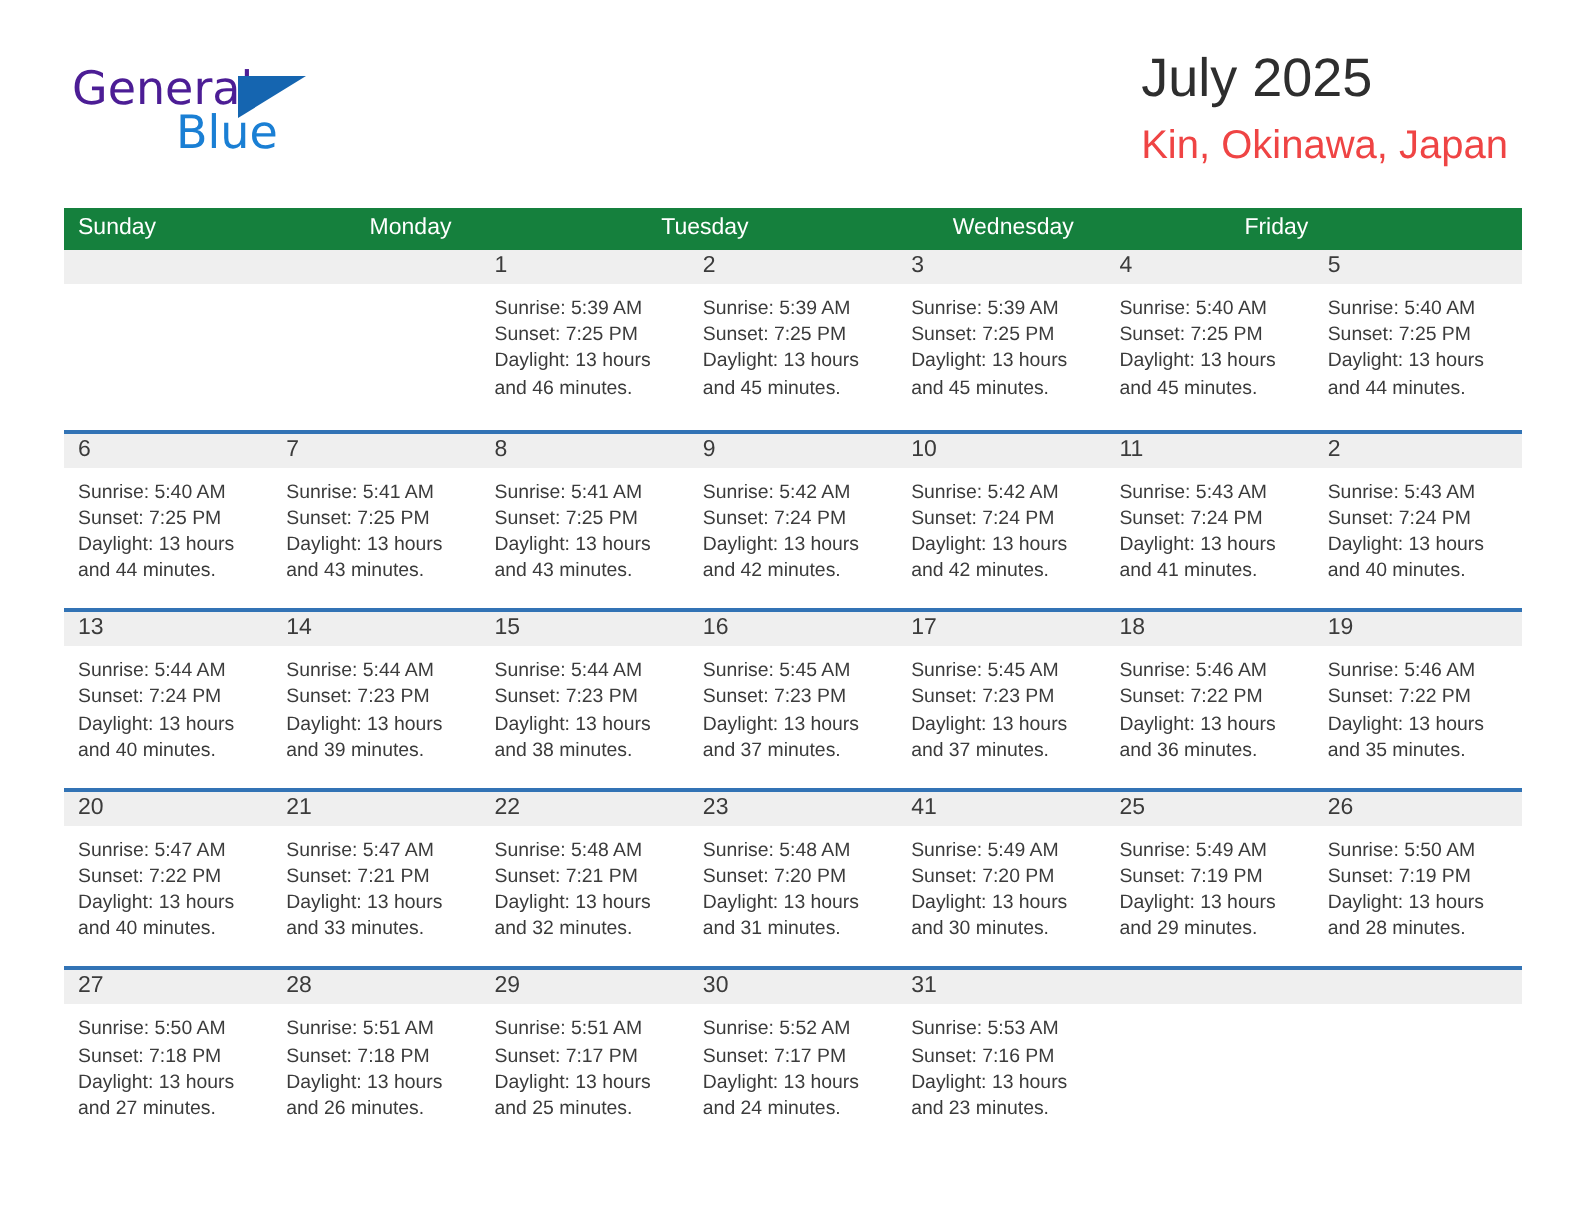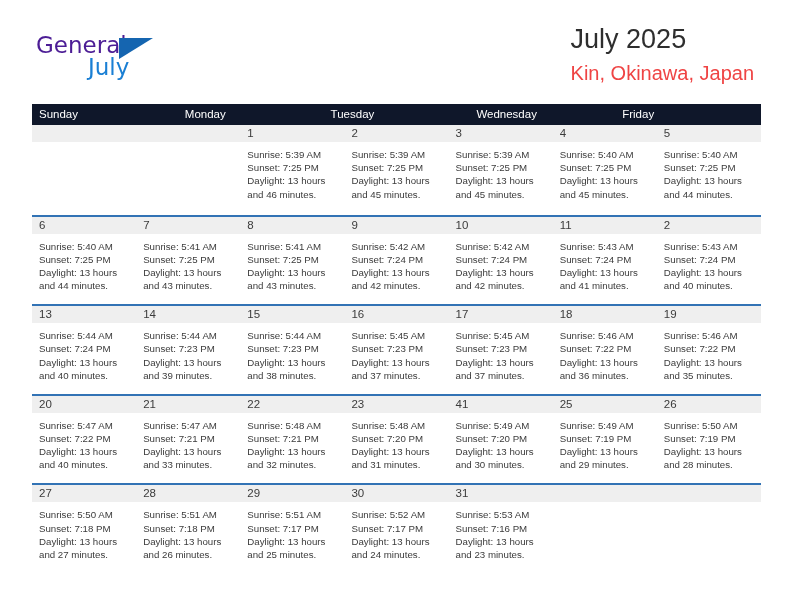--- a/index.html
+++ b/index.html
@@ -89,21 +89,21 @@
 
   
   .calendar {
     position: absolute;
     left: 32px;
     top: 104px;
     width: 729px;
   }
   .dow-row {
     display: flex;
-    background: #0f172a;
+    background: #15803d;
     height: 21px;
   }
   .dow {
     flex: 1 1 0;
     box-sizing: border-box;
     padding-left: 7px;
     color: #ffffff;
     font-size: 11.5px;
     line-height: 21px;
     white-space: nowrap;
@@ -149,21 +149,21 @@
 </head>
 <body>
 
 <div class="page">
 
   <div class="top">
 
     <div class="brand">
       <span class="brand-general">General</span>
       <span class="brand-flag"></span>
-      <span class="brand-blue">July</span>
+      <span class="brand-blue">Blue</span>
     </div>
 
     <div class="title-block">
       <div class="cal-title">July 2025</div>
       <div class="cal-subtitle">Kin, Okinawa, Japan</div>
     </div>
 
   </div>
 
   <div class="calendar">

